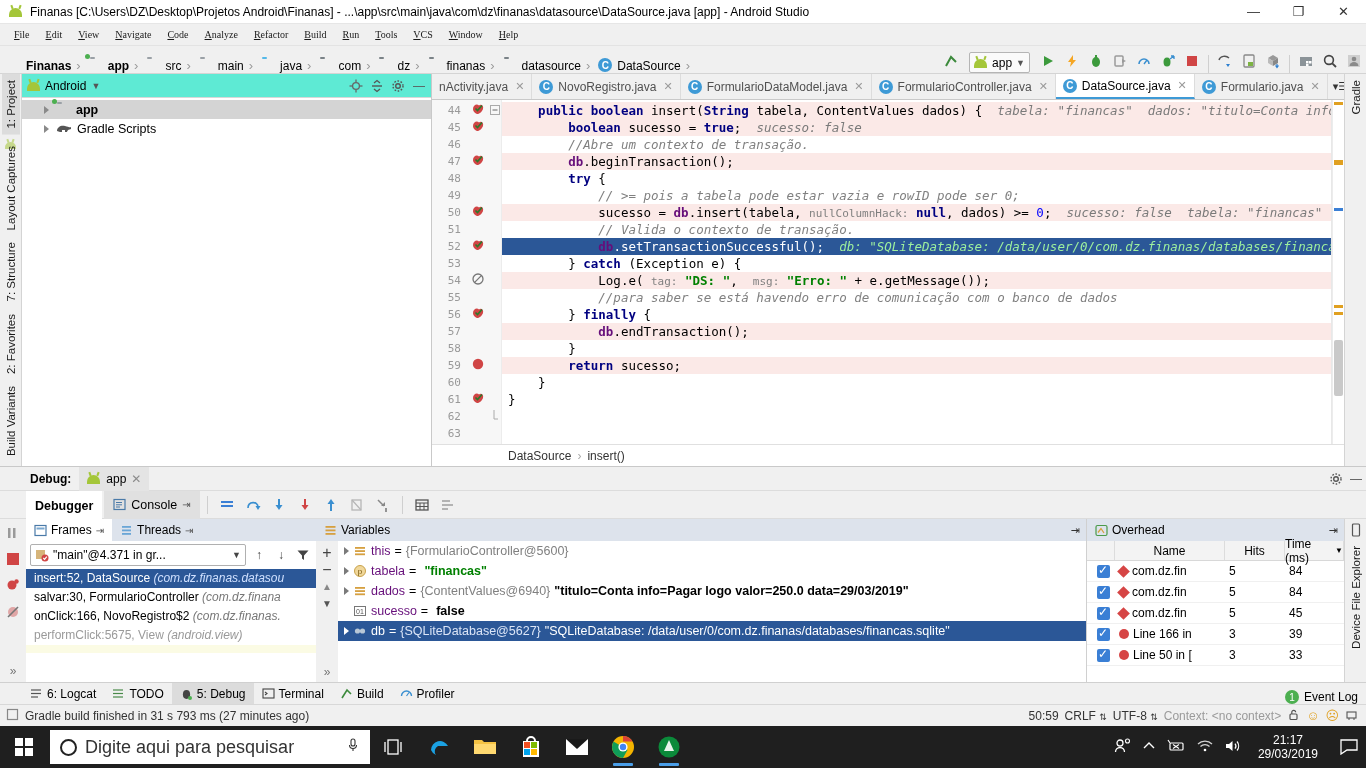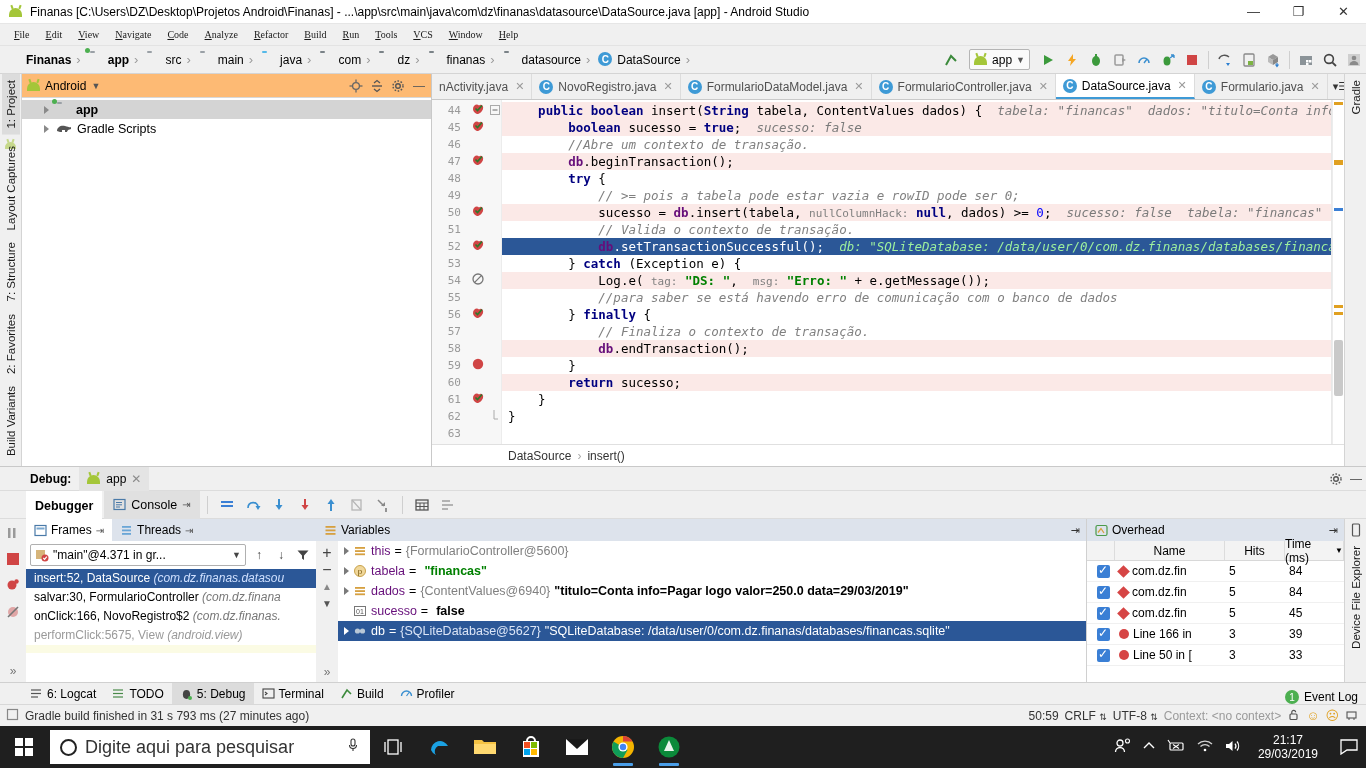--- a/index.html
+++ b/index.html
@@ -43,21 +43,21 @@
     height: 22px; background: #f0f0f0; display: flex; align-items: center;
     padding-left: 6px; flex: 0 0 22px; border-bottom: 1px solid #e3e3e3;
   }
   .menubar .mi {
     padding: 2px 8px; font-size: 10px; color: #1a1a1a; cursor: default; font-family: Liberation Serif, serif;
   }
   .menubar .mi u { text-decoration: underline; }
 
   
   .navbar {
-    height: 28px; background: #f0f0f0; display: flex; align-items: center;
+    height: 28px; background: #f0f0f0; display: flex; align-items: flex-end;
     flex: 0 0 28px; padding-left: 4px; border-bottom: 1px solid #d4d4d4;
   }
   .crumb { display: flex; align-items: center; padding: 0 3px; font-size: 12px; }
   .crumb .ci { width: 15px; height: 15px; margin-right: 4px; position: relative; flex: 0 0 15px;}
   .crumb .lbl { white-space: nowrap; }
   .crumb .sep { color: #9a9a9a; margin: 0 2px 0 5px; font-size: 13px; }
   .crumb.bold .lbl { font-weight: bold; }
   .folder { width: 14px; height: 11px; background: #9aa0a6; border-radius: 1px 2px 1px 1px; position: relative; top: 1px;}
   .folder.blue { background: #54b9e8; }
   .folder.dark { background: #7a8287; }
@@ -90,21 +90,21 @@
     writing-mode: vertical-rl; transform: rotate(180deg); font-size: 11.5px;
     padding: 6px 3px; white-space: nowrap; color: #1a1a1a;
   }
   .vtab.sel { background: #dcdcdc; }
   .railtop { display: flex; flex-direction: column; align-items: center; }
   .railbot { position: absolute; bottom: 4px; display: flex; flex-direction: column; align-items: center; }
 
   
   .projpanel { width: 410px; background: #fff; display: flex; flex-direction: column; border-right: 1px solid #c9c9c9; flex: 0 0 410px;}
   .pp-head {
-    height: 24px; background: #fdba74; display: flex; align-items: center; padding: 0 4px;
+    height: 24px; background: #5eead4; display: flex; align-items: center; padding: 0 4px;
     border-bottom: 1px solid #d8d8d8; gap: 5px; font-size: 12px;
   }
   .pp-head .ttl { font-size: 12px; }
   .pp-head .sp { flex: 1; }
   .pp-head .ic { width: 16px; height: 16px; display: flex; align-items: center; justify-content: center; color: #5a5a5a; font-size: 12px;}
   .pp-tree { flex: 1; padding-top: 2px; }
   .tr-row { height: 19px; display: flex; align-items: center; padding-left: 22px; font-size: 12.5px; gap: 5px;}
   .tr-row.sel { background: #d4d4d4; }
   .tri { width: 0; height: 0; border-left: 5px solid #8a8a8a; border-top: 4px solid transparent; border-bottom: 4px solid transparent; margin-right: 2px;}
   .tr-row .nm { font-weight: normal; }
@@ -683,21 +683,20 @@
             <div class="cl hl">        <span class="fld">db</span>.beginTransaction();</div>
             <div class="cl">        <span class="kw">try</span> {</div>
             <div class="cl">            <span class="cmt">// &gt;= pois a tabela pode estar vazia e rowID pode ser 0;</span></div>
             <div class="cl hl">            sucesso = <span class="fld">db</span>.insert(tabela, <span class="param">nullColumnHack:</span> <span class="kw">null</span>, dados) &gt;= <span class="num">0</span>;  <span class="hintv">sucesso: false  tabela: "financas"  dados: "t</span></div>
             <div class="cl">            <span class="cmt">// Valida o contexto de transação.</span></div>
             <div class="cl cur">            <span class="fld">db</span>.setTransactionSuccessful();  <span class="dbgval">db: "SQLiteDatabase: /data/user/0/com.dz.finanas/databases/financas.sqlite"</span></div>
             <div class="cl">        } <span class="kw">catch</span> (Exception e) {</div>
             <div class="cl hl">            Log.e( <span class="param">tag:</span> <span class="str">"DS: "</span>,  <span class="param">msg:</span> <span class="str">"Erro: "</span> + e.getMessage());</div>
             <div class="cl">            <span class="cmt">//para saber se está havendo erro de comunicação com o banco de dados</span></div>
             <div class="cl">        } <span class="kw">finally</span> {</div>
-            <div class="cl">            <span class="cmt">// Finaliza o contexto de transação.</span></div>
             <div class="cl hl">            <span class="fld">db</span>.endTransaction();</div>
             <div class="cl">        }</div>
             <div class="cl hl">        <span class="kw">return</span> sucesso;</div>
             <div class="cl">    }</div>
             <div class="cl">}</div>
             <div class="cl"></div>
           </div>
         <div style="width:1px;background:#e8e8e8;margin-left:0"></div>
         <div class="rgutter">
           <div class="rg-mark" style="top:2px;background:#e0a020;"></div>

